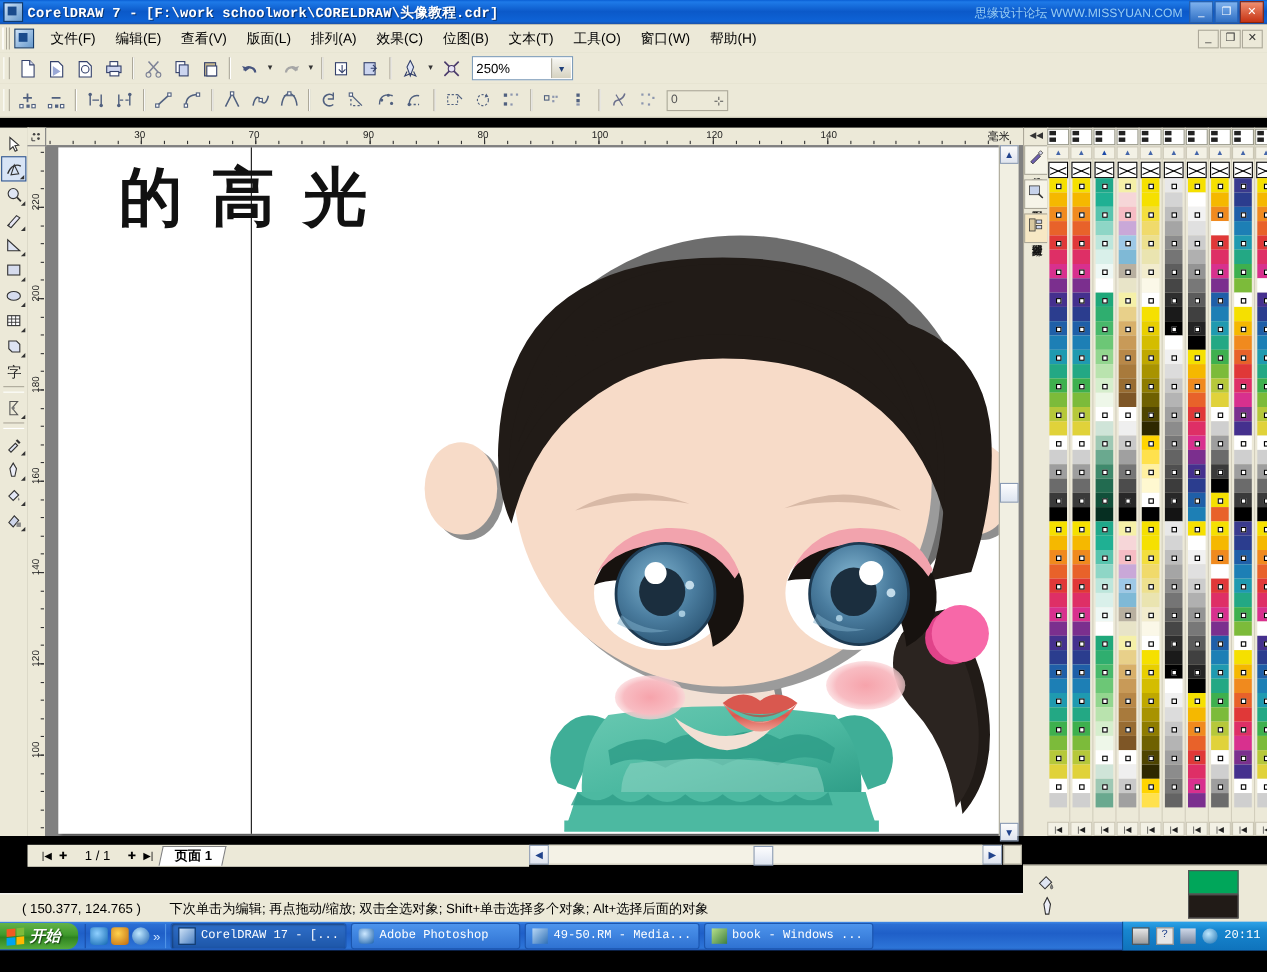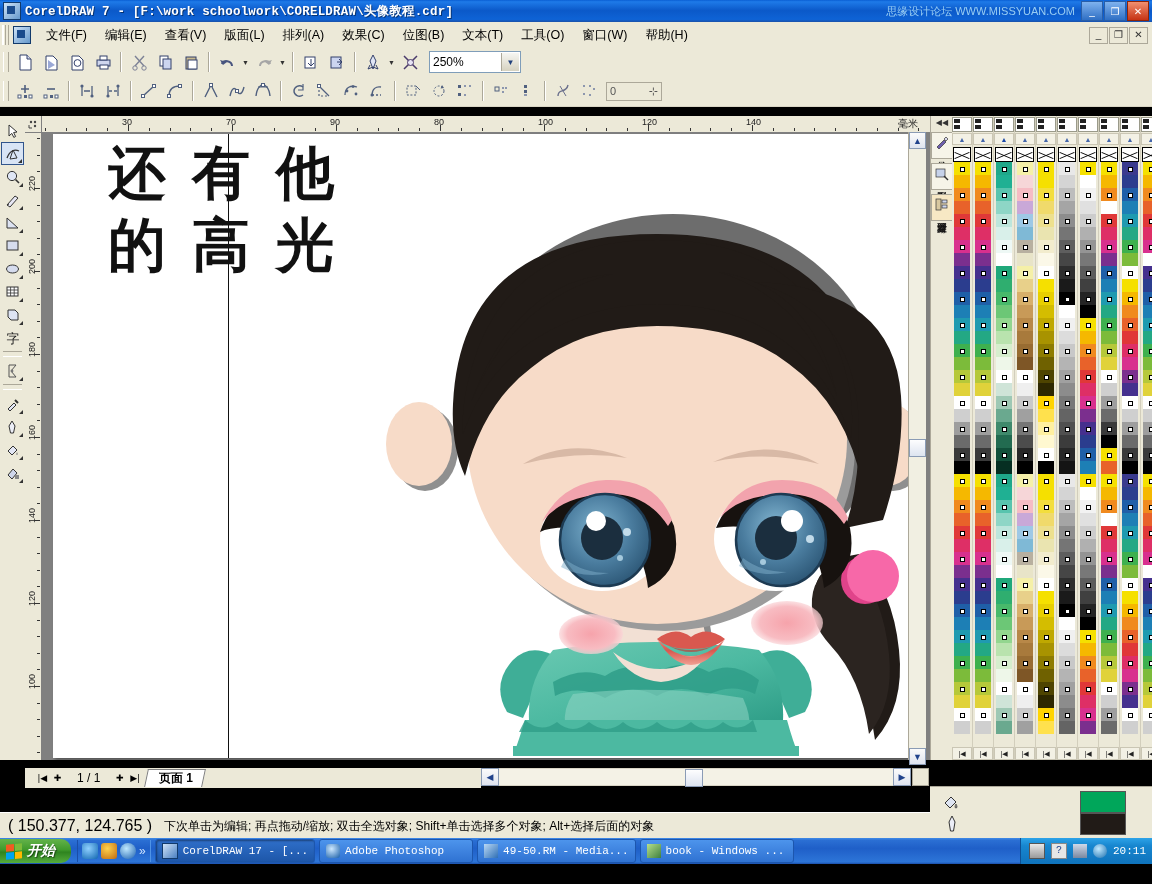--- a/index.html
+++ b/index.html
@@ -180,22 +180,22 @@
     height:17px;padding:0 10px 0 12px;background:#fff;border:1px solid #808080;border-bottom:none;
     display:flex;align-items:center;font-weight:bold;font-size:12px;margin-left:4px;
     transform:skewX(-12deg);
   }
   .ptab span{transform:skewX(12deg);}
 
   .statusbar{
     position:absolute;left:0;top:812px;width:1152px;height:26px;background:#ece9d8;
     display:flex;align-items:center;border-top:1px solid #fff;
   }
-  .statusbar .coords{font-size:16px;margin-left:8px;white-space:nowrap;text-align:center;}
-  .statusbar .hint{font-size:12px;margin-left:12px;white-space:nowrap;}
+  .statusbar .coords{font-size:12px;margin-left:20px;white-space:nowrap;text-align:center;}
+  .statusbar .hint{font-size:12px;margin-left:26px;white-space:nowrap;}
 
   
   .dockstrip{
     position:absolute;left:930px;top:116px;width:22px;height:644px;background:#ece9d8;
     border-left:1px solid #aca899;display:flex;flex-direction:column;align-items:center;
   }
   .dockcollapse{width:20px;height:12px;display:flex;align-items:center;justify-content:center;font-size:8px;color:#333;}
   .docktab{
     width:20px;margin-top:4px;background:#f6f4e8;border:1px solid #aca899;
     display:flex;flex-direction:column;align-items:center;padding:3px 0 5px 0;
@@ -802,21 +802,20 @@
     </div>
   <div style="position:absolute;left:898px;top:117px;font-size:10px;color:#222;z-index:4;">毫米</div>
 
   <div class="canvasarea">
     <div class="page">
       <div class="pageguide"></div>
 
       <div class="artwrap">
 
         <div class="calli">
-          <div style="font-size:58px;line-height:66px;color:#111;letter-spacing:26px;font-weight:bold;">还有他</div>
           <div style="font-size:58px;line-height:66px;color:#111;letter-spacing:26px;font-weight:bold;margin-top:6px;">的高光</div>
         </div>
 
         <svg width="866" height="624" viewBox="0 0 866 624" style="position:absolute;left:0;top:0;">
           <defs>
             <radialGradient id="irisL" cx="42%" cy="38%" r="68%">
               <stop offset="0%" stop-color="#7fb3cf"></stop>
               <stop offset="55%" stop-color="#4a7c9e"></stop>
               <stop offset="100%" stop-color="#2a5473"></stop>
             </radialGradient>

